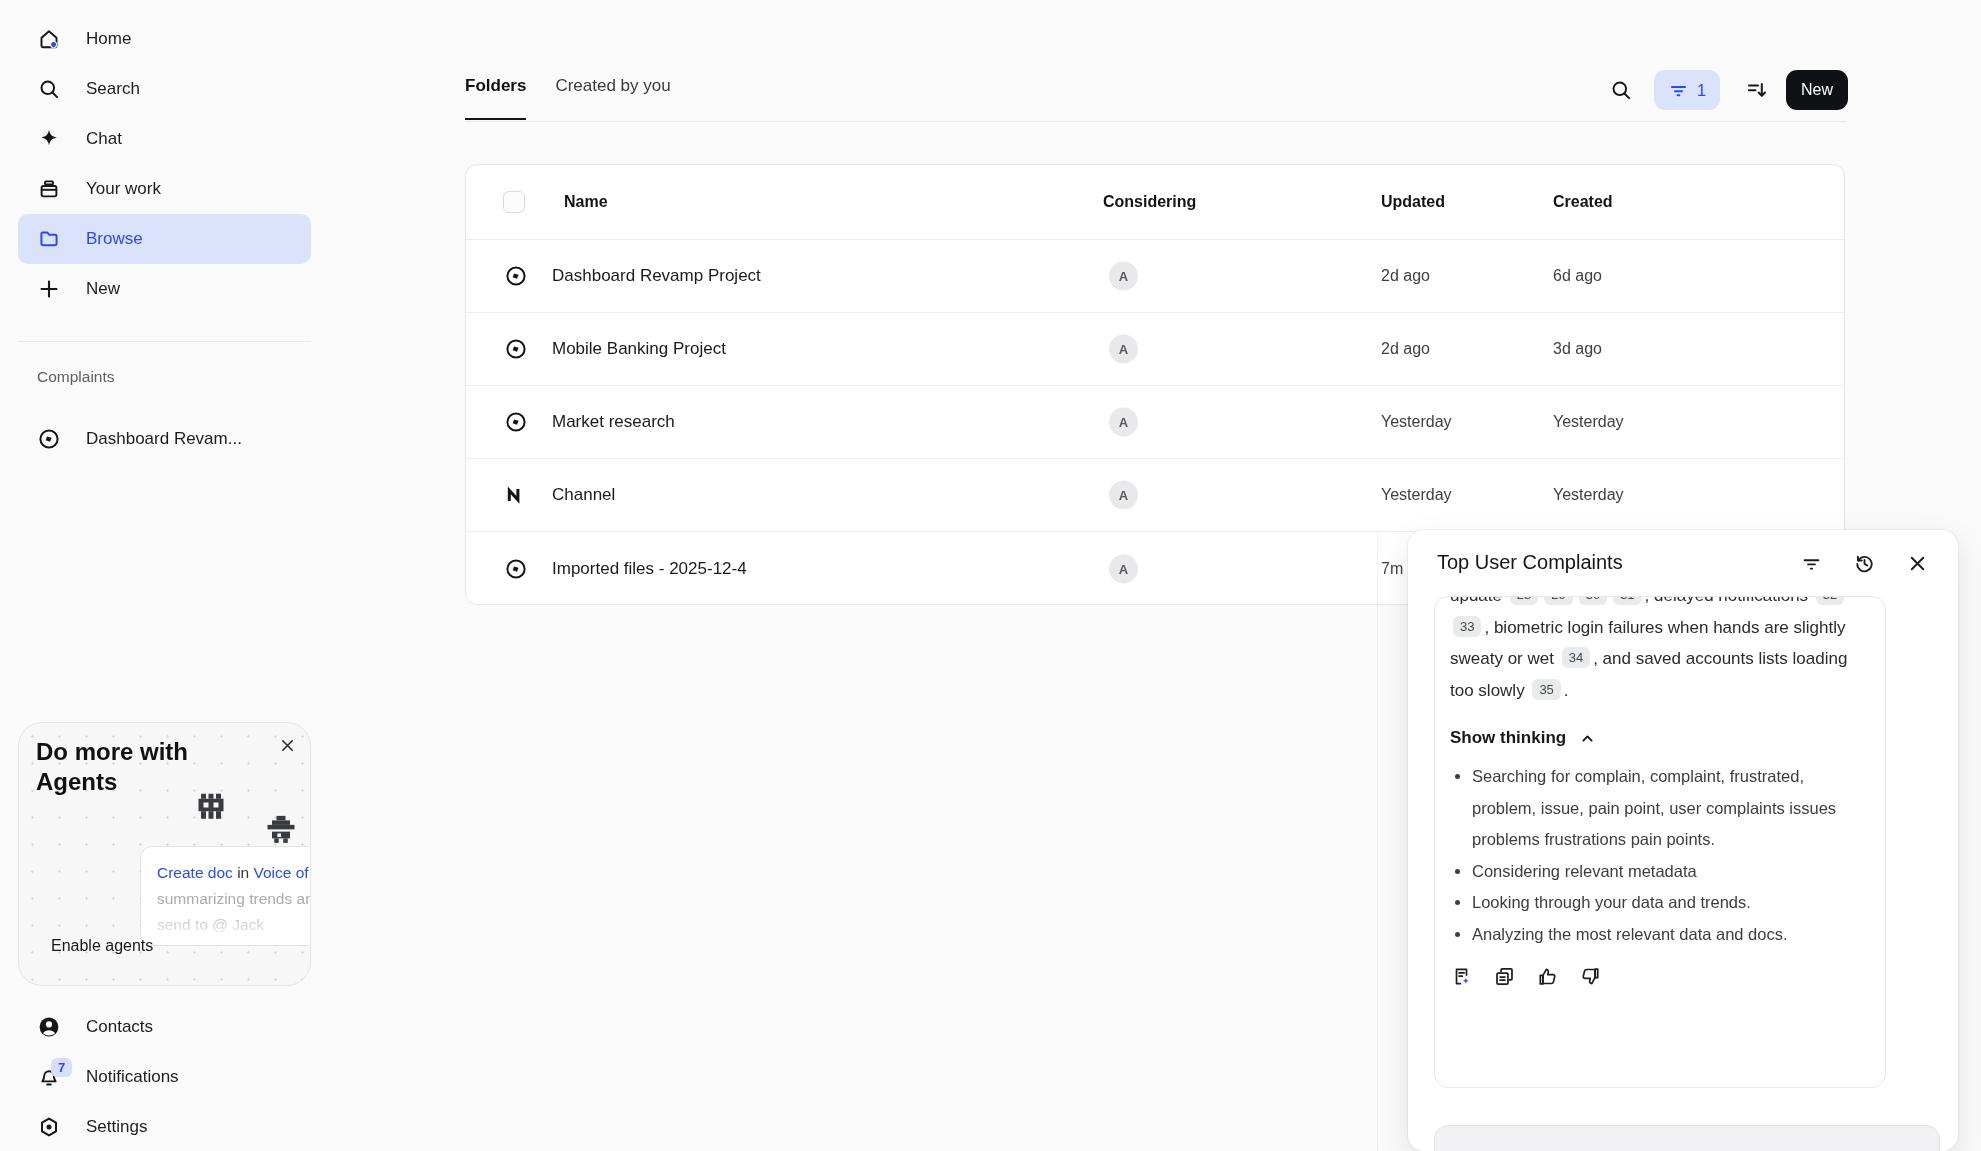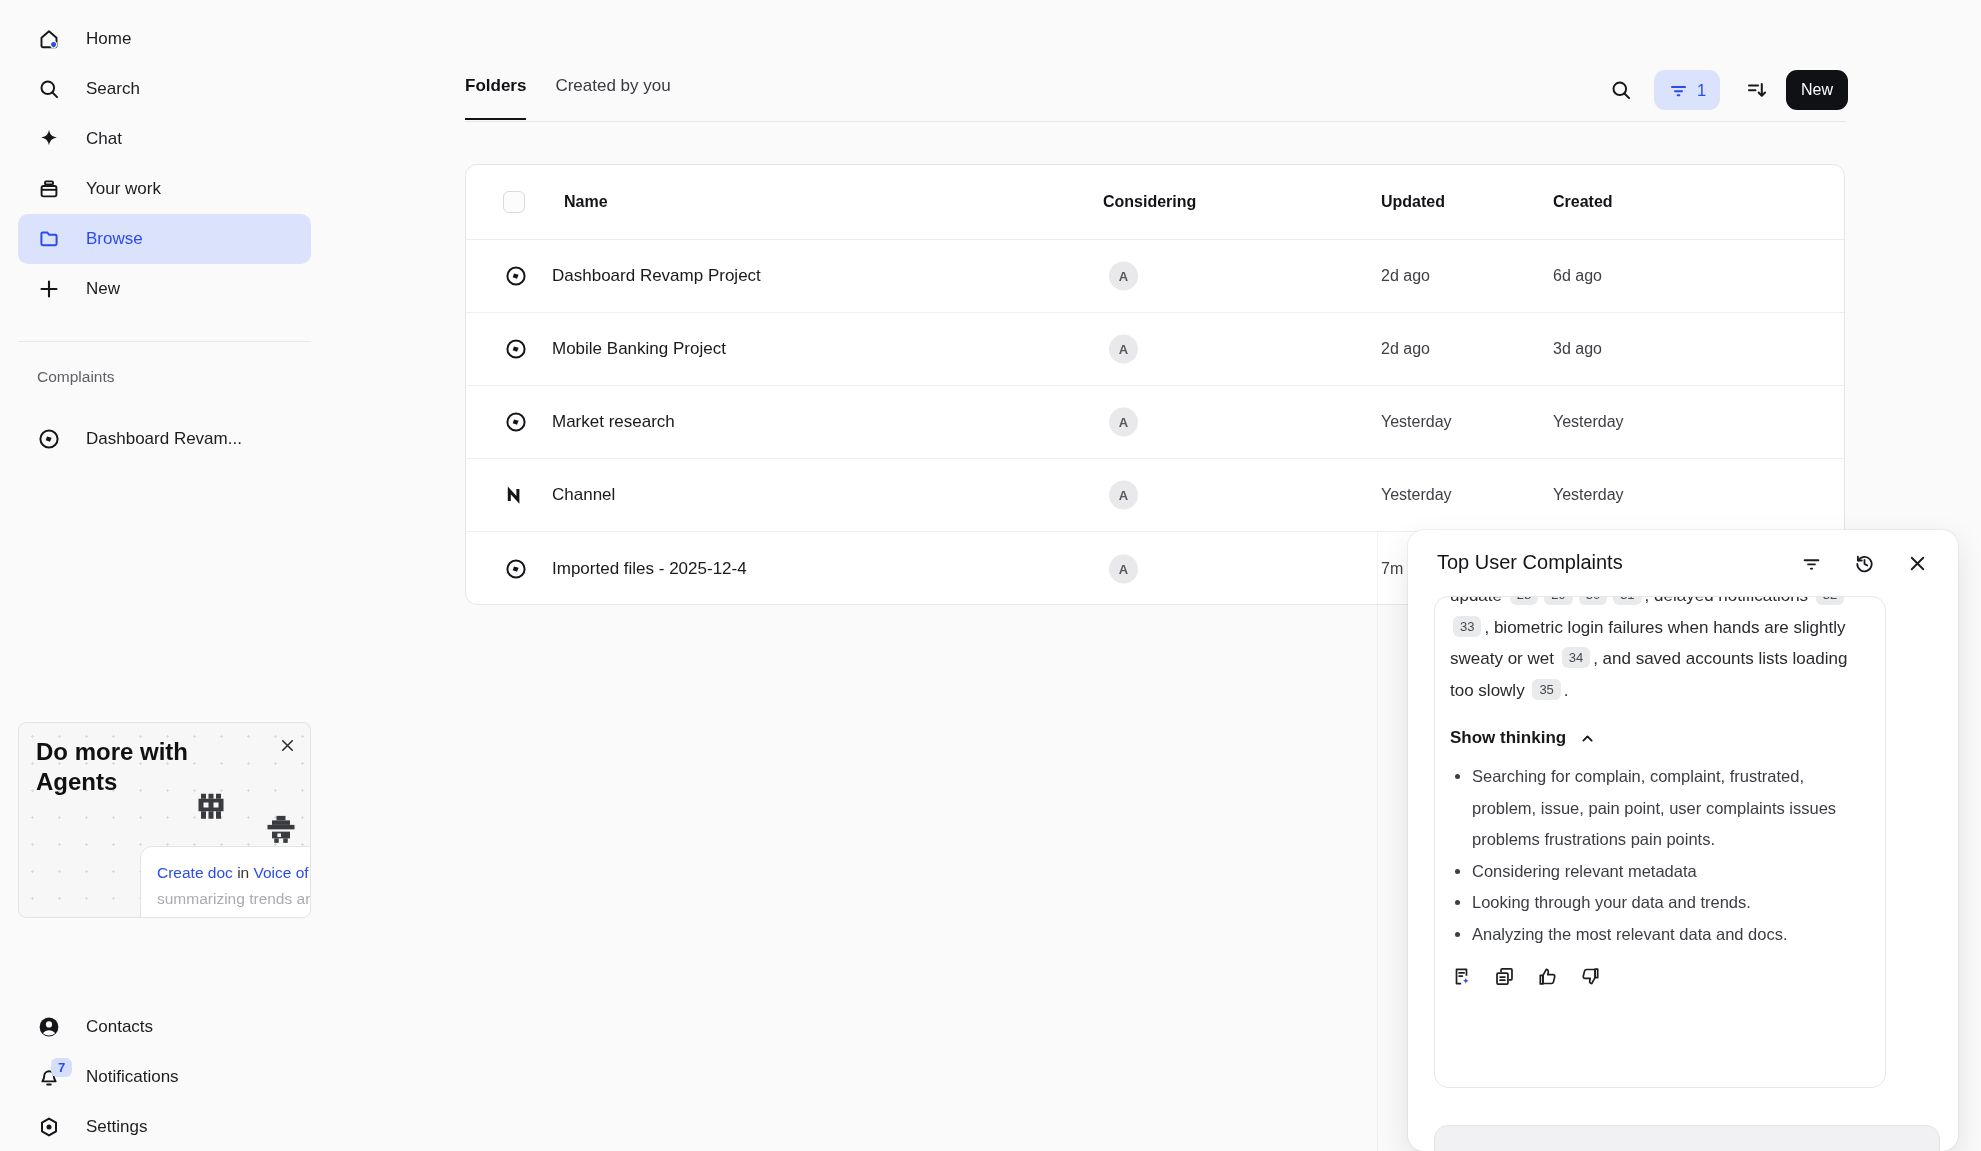--- a/index.html
+++ b/index.html
@@ -25,22 +25,22 @@
   .nav-item.active .lbl{color:var(--accent);font-weight:500;}
   .nav-item.active .ic{color:var(--accent);}
   .nav-item .ic{color:#151619;}
   .nav-badge{position:absolute;left:33px;top:6px;min-width:21px;height:19px;border-radius:6px;
              background:#d7defb;color:var(--accent);font-size:13px;font-weight:600;
              display:flex;align-items:center;justify-content:center;padding:0 4px;}
   .side-divider{position:absolute;left:18px;top:341px;width:293px;height:1px;background:#e9e9ea;}
   .fav-label{position:absolute;left:37px;top:368px;font-size:15.5px;color:#5d5f64;}
 
   
-  .promo{position:absolute;left:18px;top:722px;width:293px;height:196px;background:#f7f7f8;
-         border:1px solid #e4e4e6;border-radius:8px;overflow:hidden;
+  .promo{position:absolute;left:18px;top:722px;width:293px;height:264px;background:#f7f7f8;
+         border:1px solid #e4e4e6;border-radius:24px;overflow:hidden;
          background-image:radial-gradient(#dadadd 1.2px,transparent 1.4px);background-size:27px 27px;}
   .promo-title{position:absolute;left:17px;top:14px;width:215px;font-size:24px;font-weight:700;
                line-height:30px;color:#101113;}
   .promo-close{position:absolute;right:13px;top:13px;width:19px;height:19px;color:#2a2b2e;cursor:pointer;}
   .promo-close svg{width:100%;height:100%;}
   .robot{position:absolute;color:#3a3b3e;}
   .robot svg{width:100%;height:100%;}
   #robot1{left:172px;top:70px;width:40px;height:34px;}
   #robot2{left:244px;top:92px;width:36px;height:31px;}
   .mini-card{position:absolute;left:121px;top:123px;width:270px;height:100px;background:#ffffff;

